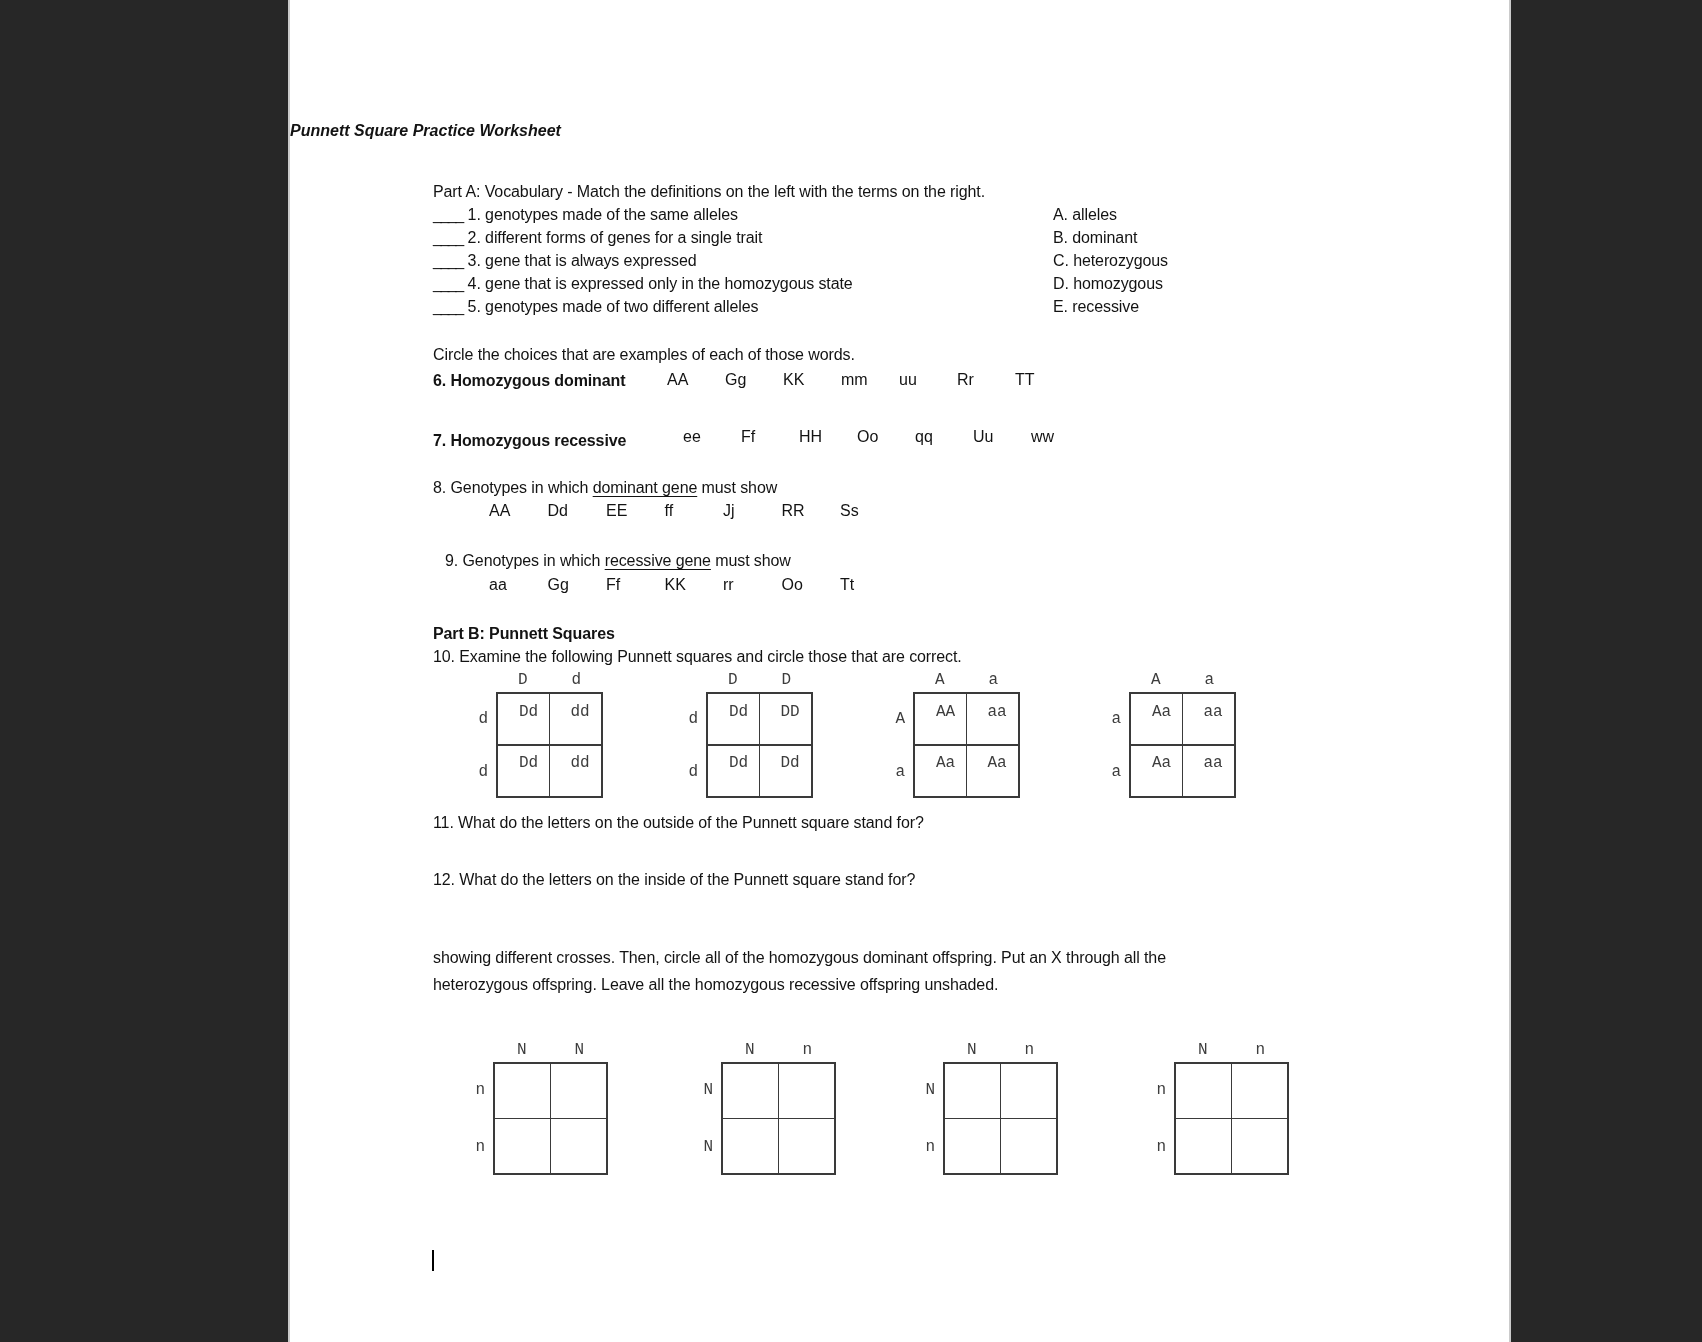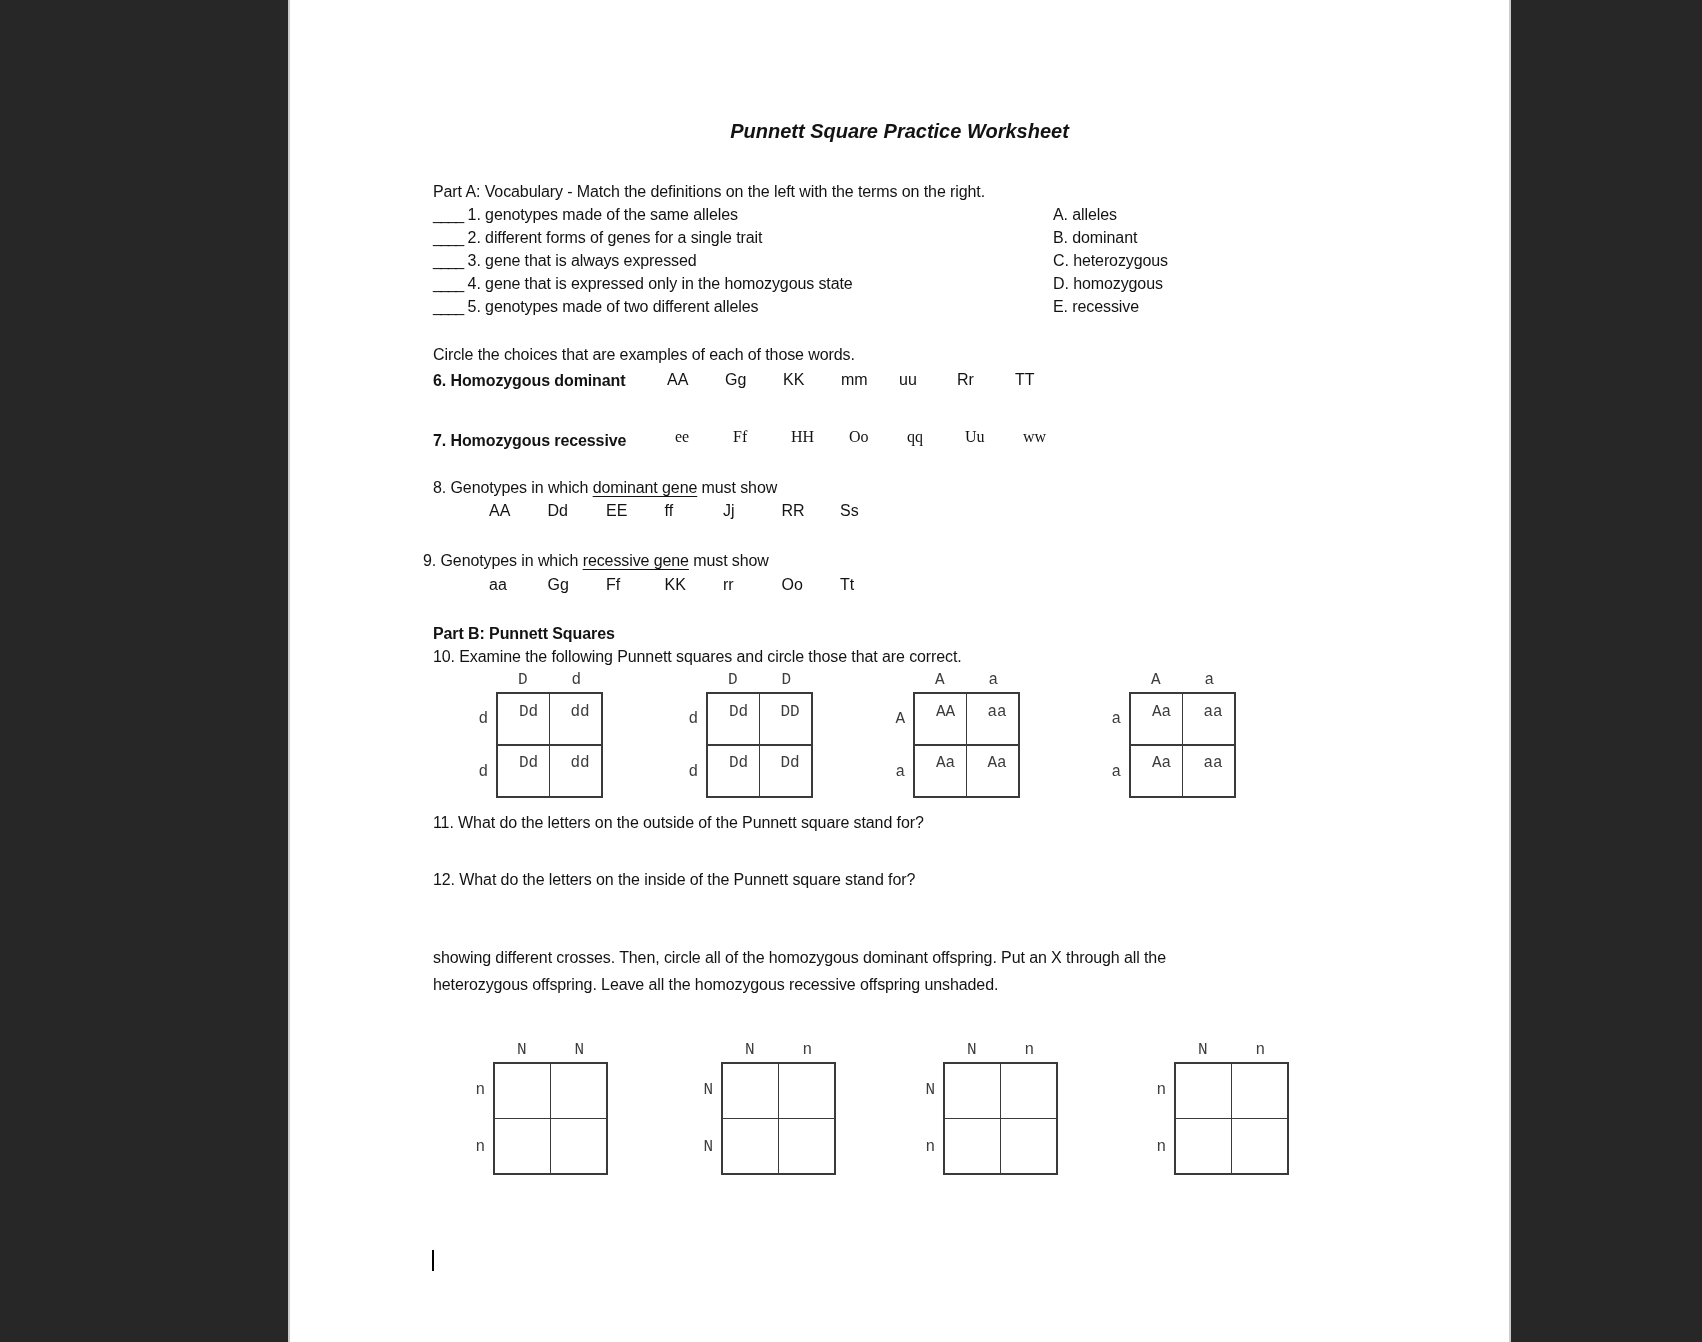--- a/index.html
+++ b/index.html
@@ -19,22 +19,22 @@
     box-sizing:border-box;
   }
   .content { position:absolute; left:0; top:0; width:100%; height:100%; }
   .t {
     position:absolute;
     font-size:16px; letter-spacing:-0.1px;
     color:#131313; white-space:pre; line-height:20px;
   }
   .bold { font-weight:bold; }
   .title {
-    left:0; top:121px; width:100%; text-align:center;
-    font-size:20px; font-weight:bold; font-style:italic; letter-spacing:0;
+    left:0; top:121px; width:100%; text-align:left;
+    font-size:16px; font-weight:bold; font-style:italic; letter-spacing:0;
   }
   .blank { letter-spacing:-1.5px; margin-right:5px; }
   .u { text-decoration:underline; text-underline-offset:3px; }
   .optrow { position:absolute; white-space:pre; }
   .opt { display:inline-block; width:58px; font-size:16px; color:#131313; }
   .opt8 { display:inline-block; width:58.5px; font-size:16px; color:#131313; }
   
   .psq { position:absolute; }
   .psq-grid {
     position:absolute; left:0; top:0; width:100%; height:100%;
@@ -89,26 +89,26 @@
       <div class="t" style="top:251px; left:763px;">C. heterozygous</div>
       <div class="t" style="top:274px; left:763px;">D. homozygous</div>
       <div class="t" style="top:297px; left:763px;">E. recessive</div>
 
       <div class="t" style="top:345px; left:143px;">Circle the choices that are examples of each of those words.</div>
 
       <div class="t bold" style="top:371px; left:143px;">6. Homozygous dominant</div>
       <div class="optrow" style="top:371px; left:377px;"><span class="opt">AA</span><span class="opt">Gg</span><span class="opt">KK</span><span class="opt">mm</span><span class="opt">uu</span><span class="opt">Rr</span><span class="opt">TT</span></div>
 
       <div class="t bold" style="top:431px; left:143px;">7. Homozygous recessive</div>
-      <div class="optrow" style="top:428px; left:385px;font-family:Liberation Serif, serif;"><span class="opt">ee</span><span class="opt">Ff</span><span class="opt">HH</span><span class="opt">Oo</span><span class="opt">qq</span><span class="opt">Uu</span><span class="opt">ww</span></div>
+      <div class="optrow" style="top:428px; left:393px;"><span class="opt">ee</span><span class="opt">Ff</span><span class="opt">HH</span><span class="opt">Oo</span><span class="opt">qq</span><span class="opt">Uu</span><span class="opt">ww</span></div>
 
       <div class="t" style="top:478px; left:143px;"><span>8. Genotypes in which </span><span class="u">dominant gene</span><span> must show</span></div>
       <div class="optrow" style="top:502px; left:199px;"><span class="opt8">AA</span><span class="opt8">Dd</span><span class="opt8">EE</span><span class="opt8">ff</span><span class="opt8">Jj</span><span class="opt8">RR</span><span class="opt8">Ss</span></div>
 
-      <div class="t" style="top:551px; left:133px;"><span>9. Genotypes in which </span><span class="u">recessive gene</span><span> must show</span></div>
+      <div class="t" style="top:551px; left:155px;"><span>9. Genotypes in which </span><span class="u">recessive gene</span><span> must show</span></div>
       <div class="optrow" style="top:576px; left:199px;"><span class="opt8">aa</span><span class="opt8">Gg</span><span class="opt8">Ff</span><span class="opt8">KK</span><span class="opt8">rr</span><span class="opt8">Oo</span><span class="opt8">Tt</span></div>
 
       <div class="t bold" style="top:624px; left:143px;">Part B: Punnett Squares</div>
       <div class="t" style="top:647px; left:143px;">10. Examine the following Punnett squares and circle those that are correct.</div>
 
       <div class="psq" style="left:206px; top:692px; width:107px; height:106px;">
           <div class="psq-col" style="left: 0%;">D</div>
           <div class="psq-col" style="left: 50%;">d</div>
           <div class="psq-row" style="top: 0%;">d</div>
           <div class="psq-row" style="top: 50%;">d</div>

